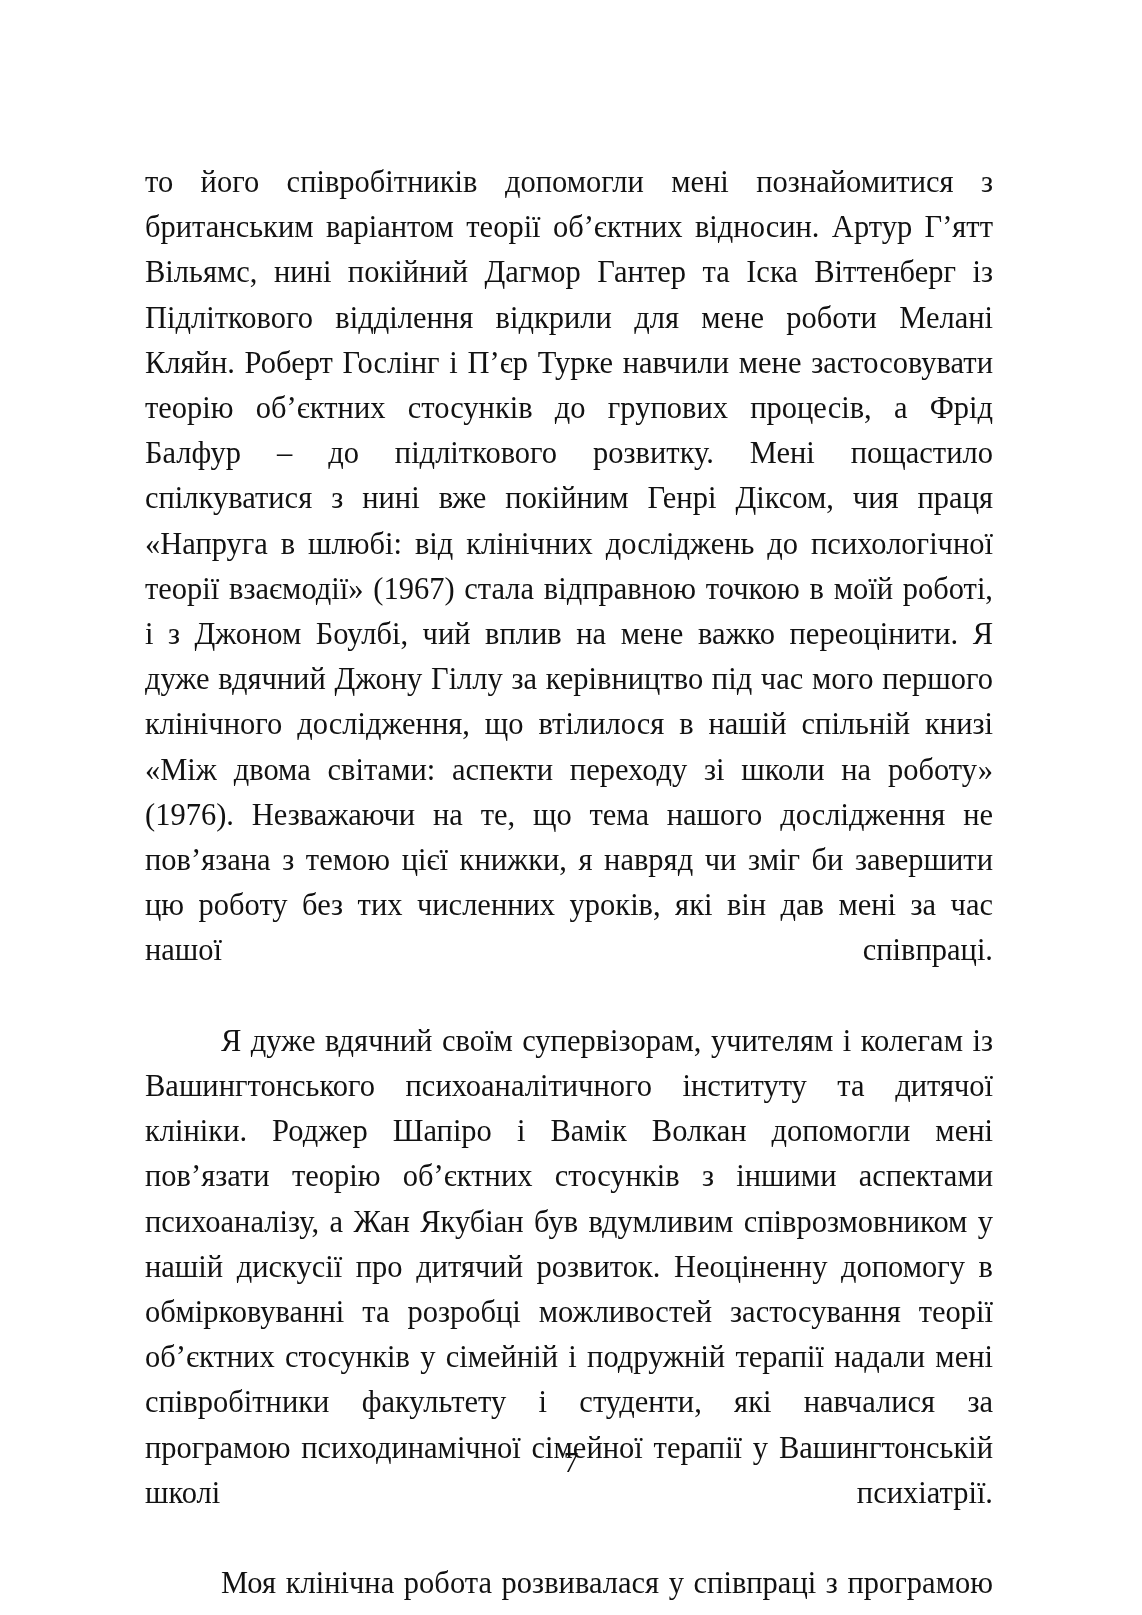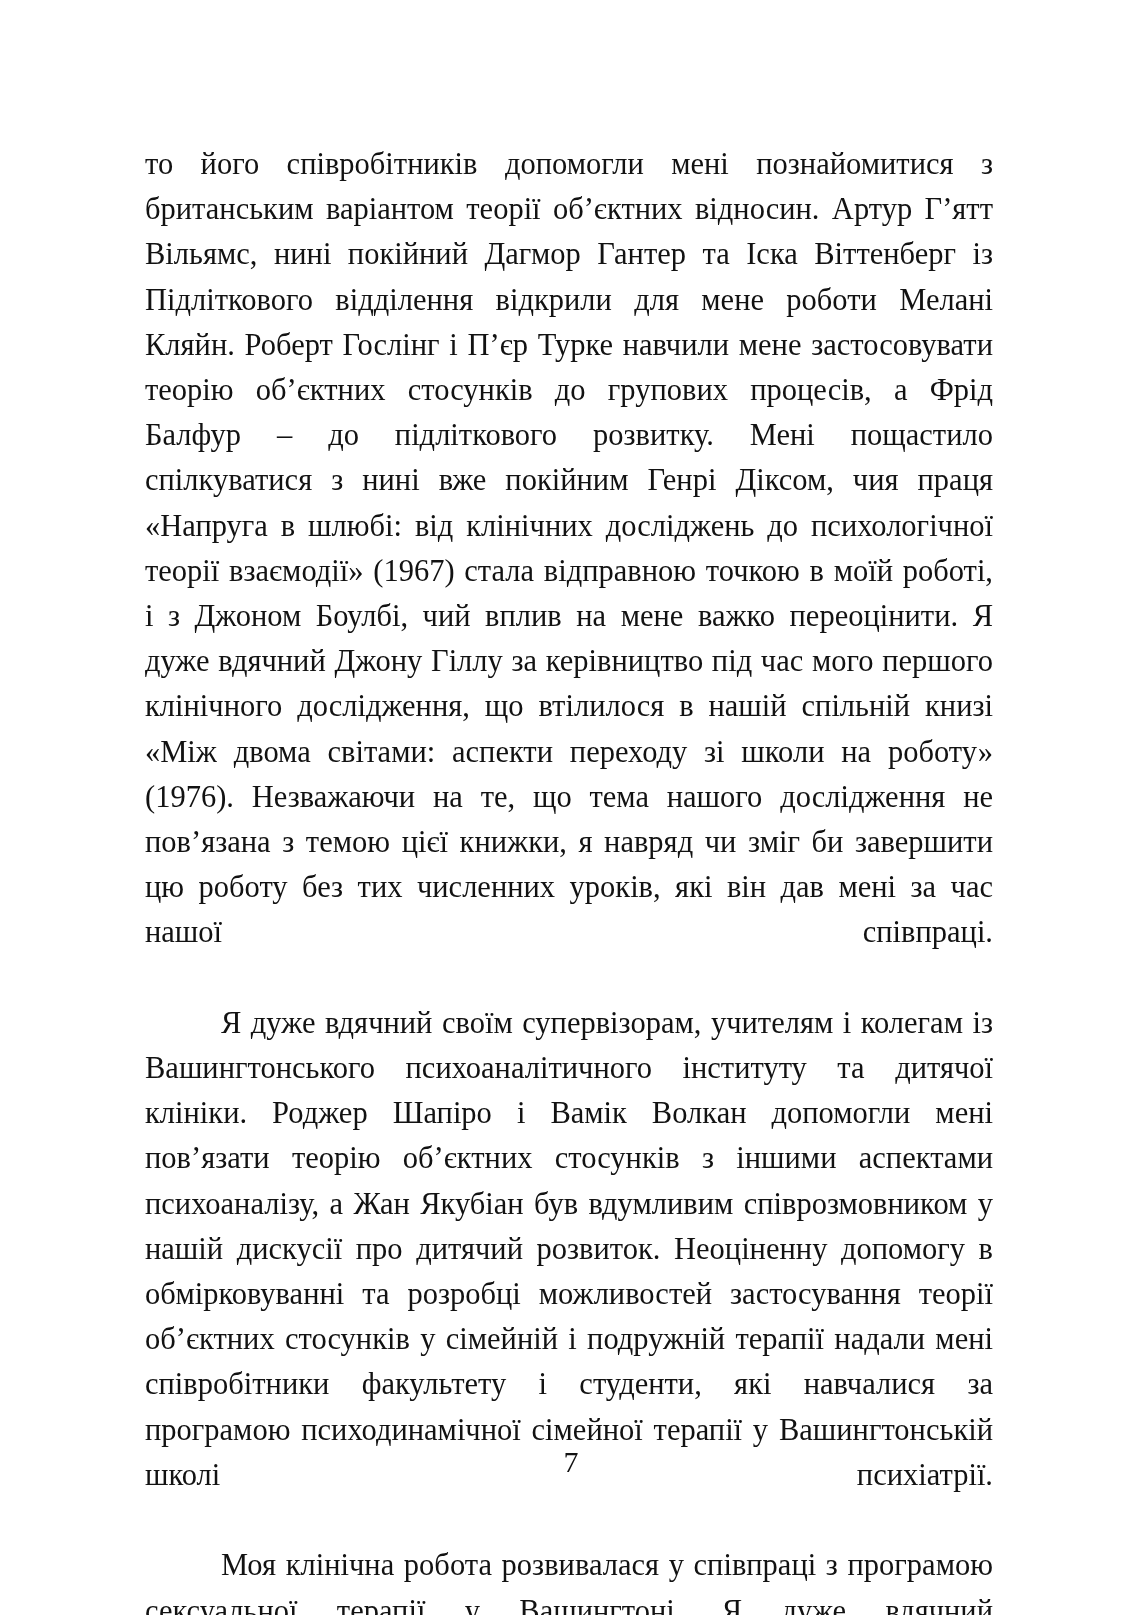--- a/index.html
+++ b/index.html
@@ -40,20 +40,21 @@
     text-align: justify;
     text-justify: inter-word;
     text-indent: 76px;
     word-spacing: 0.5px;
     hyphens: manual;
     -webkit-hyphens: manual;
   }
 
   .para.first {
     text-indent: 0;
+    margin-top: 18px;
   }
 
   
   .para::after {
     content: "";
     display: inline-block;
     width: 100%;
   }
 
   .page-number {

